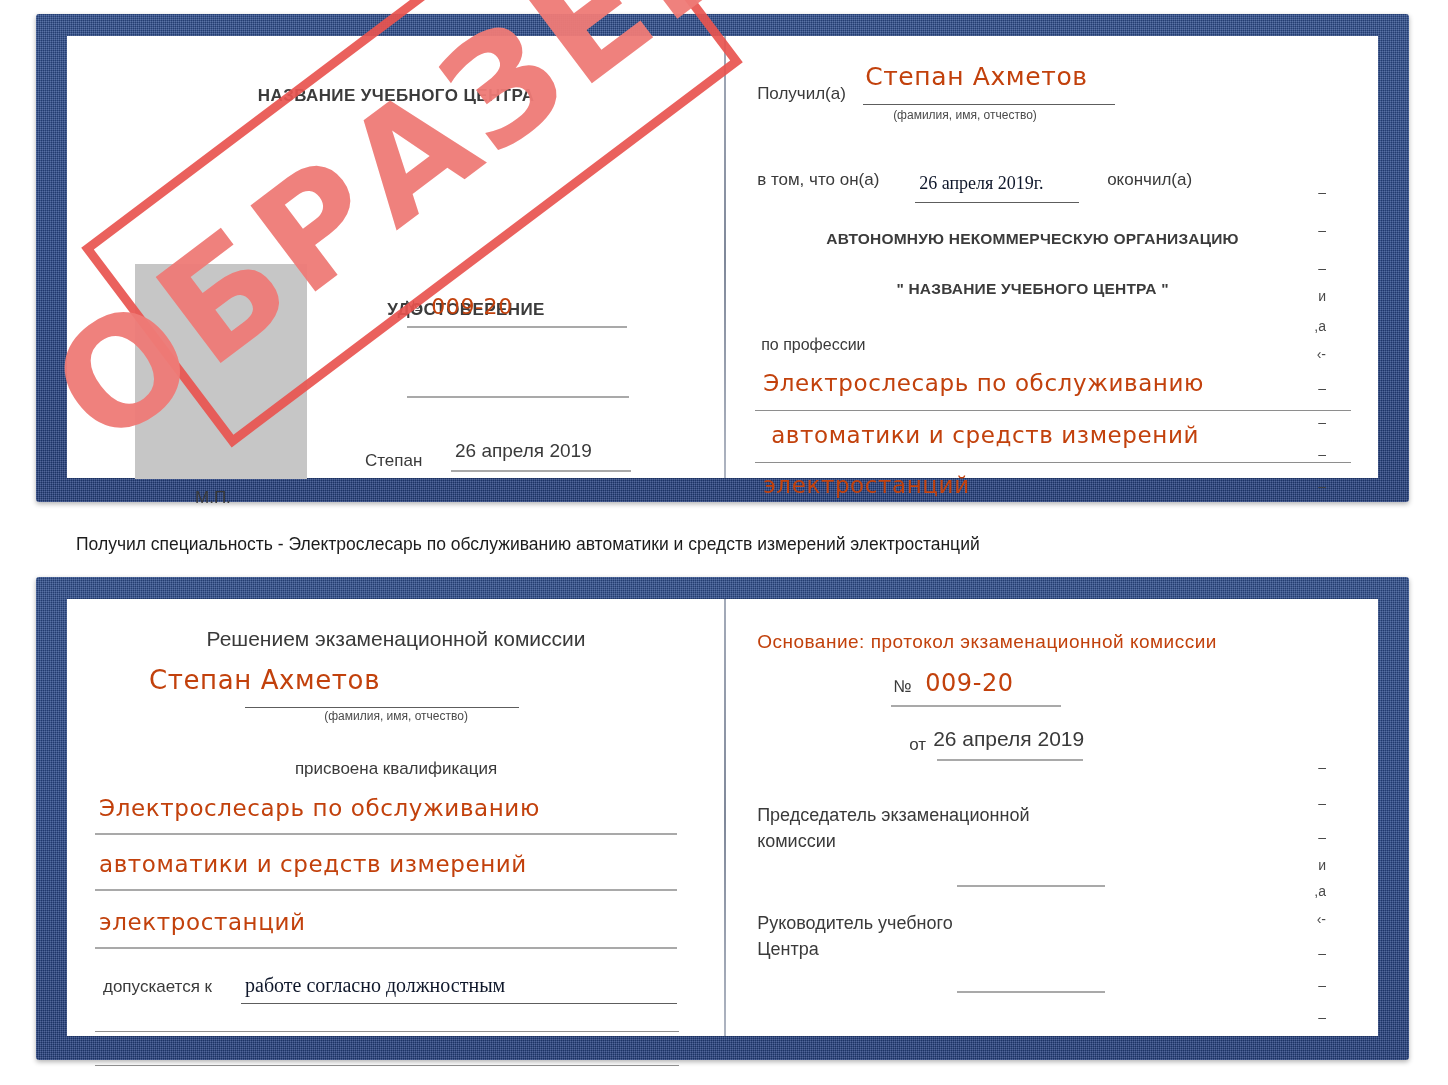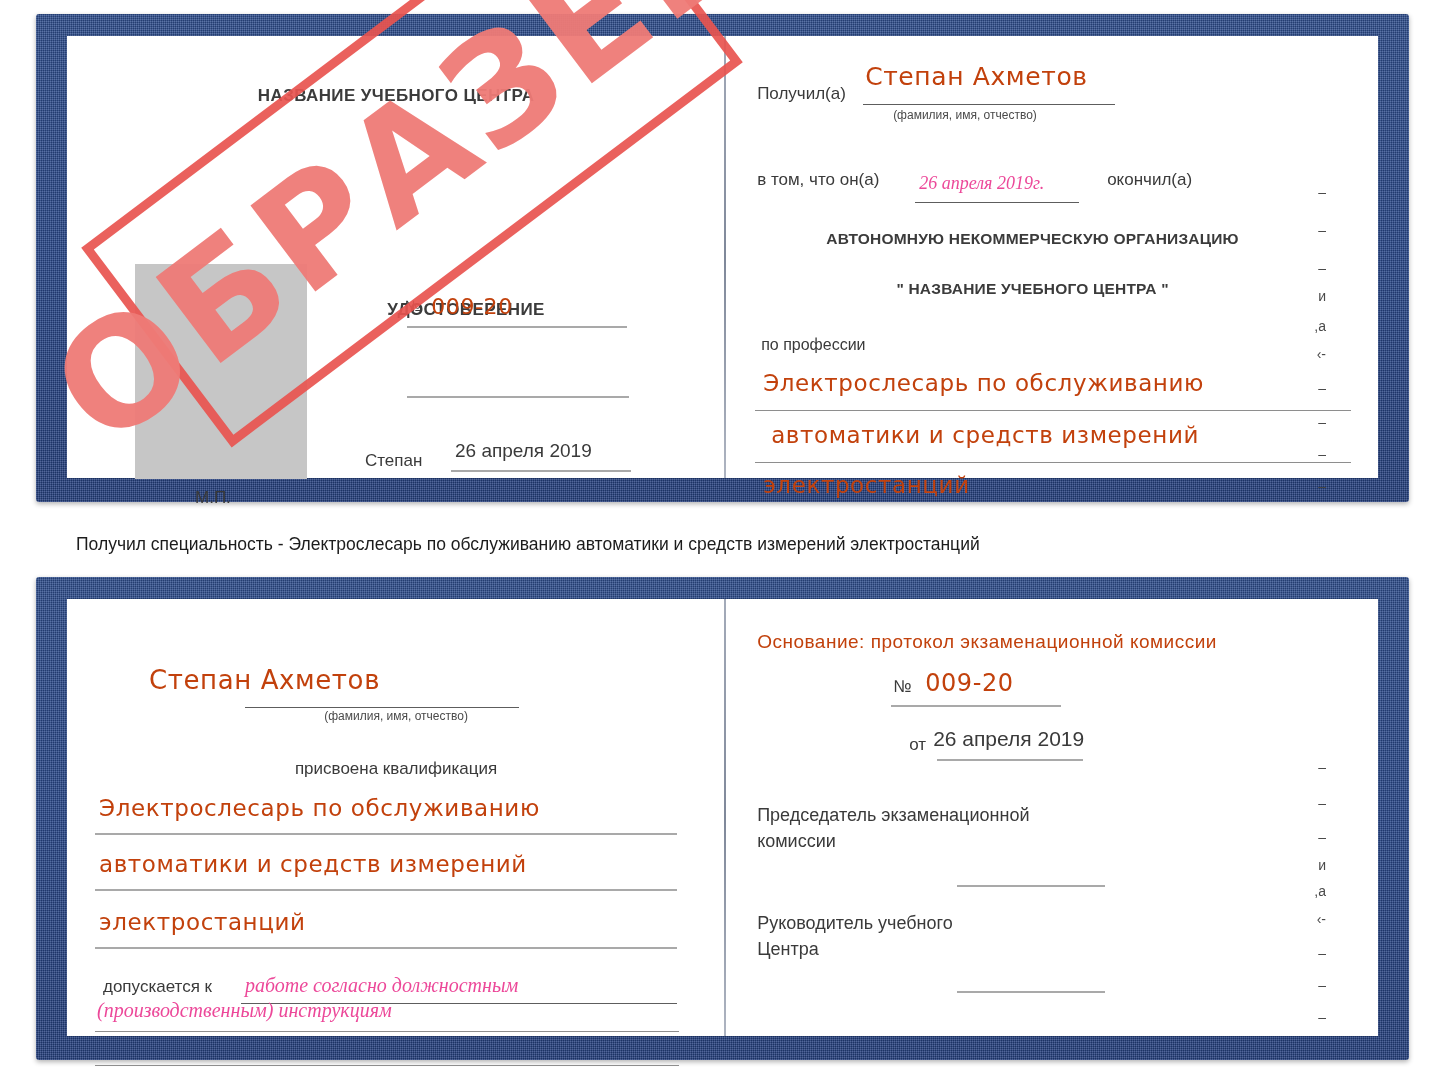--- a/index.html
+++ b/index.html
@@ -56,22 +56,21 @@
 
   .hand{
     color:#c2410c;
     font-family:"DejaVu Sans","Liberation Sans",sans-serif;
     font-size:22px;
     letter-spacing:.6px;
     white-space:nowrap;
   }
   .ital{
     font-family:"Liberation Serif","DejaVu Serif",serif;
-    font-style:italic;
-    color:#ec4899;
+    color:#0f172a;
   }
   .rule{
     position:absolute;
     height:2px;
     background:#a9a9a9;
   }
   .rule.thin{ height:1px; background:#8e8e8e; }
   .rule.dark{ height:1px; background:#5d5d5d; }
 
   
@@ -207,41 +206,41 @@
   <div class="word">ОБРАЗЕЦ</div>
 </div>
 
 <div class="caption">Получил специальность - Электрослесарь по обслуживанию автоматики и средств измерений электростанций</div>
 
 <div class="book bottom">
   <div class="pages">
 
     <div class="page left">
 
+      <div style="position:absolute;left:0;right:0;top:28px;text-align:center;font-size:21px;color:#3a3a3a;">Решением экзаменационной комиссии</div>
 
       <div class="hand" style="position:absolute;left:82px;top:66px;font-size:26px;">Степан Ахметов</div>
       <div class="rule dark" style="left:178px;top:108px;width:274px;"></div>
       <div class="small" style="position:absolute;left:0;right:0;top:110px;text-align:center;">(фамилия, имя, отчество)</div>
 
       <div style="position:absolute;left:0;right:0;top:160px;text-align:center;font-size:17px;color:#3a3a3a;">присвоена квалификация</div>
 
       <div class="hand" style="position:absolute;left:32px;top:196px;font-size:23px;">Электрослесарь по обслуживанию</div>
       <div class="rule" style="left:28px;top:234px;width:582px;"></div>
 
       <div class="hand" style="position:absolute;left:32px;top:252px;font-size:23px;">автоматики и средств измерений</div>
       <div class="rule" style="left:28px;top:290px;width:582px;"></div>
 
       <div class="hand" style="position:absolute;left:32px;top:310px;font-size:23px;">электростанций</div>
       <div class="rule" style="left:28px;top:348px;width:582px;"></div>
 
       <div style="position:absolute;left:36px;top:378px;font-size:17px;color:#3a3a3a;">допускается к</div>
       <div class="ital" style="position:absolute;left:178px;top:375px;font-size:20px;">работе согласно должностным</div>
       <div class="rule dark" style="left:174px;top:404px;width:436px;"></div>
 
-      <div class="ital" style="position:absolute;left:30px;top:400px;font-size:20px;">(производственным) инструкциям</div>
       <div class="rule thin" style="left:28px;top:432px;width:584px;"></div>
       <div class="rule thin" style="left:28px;top:466px;width:584px;"></div>
     </div>
 
     <div class="page right">
 
       <div style="position:absolute;left:32px;top:32px;font-size:19px;color:#c2410c;letter-spacing:.5px;">Основание: протокол экзаменационной комиссии</div>
 
       <div style="position:absolute;left:168px;top:78px;font-size:17px;color:#3a3a3a;">№</div>
       <div class="hand" style="position:absolute;left:200px;top:70px;font-size:24px;">009-20</div>

